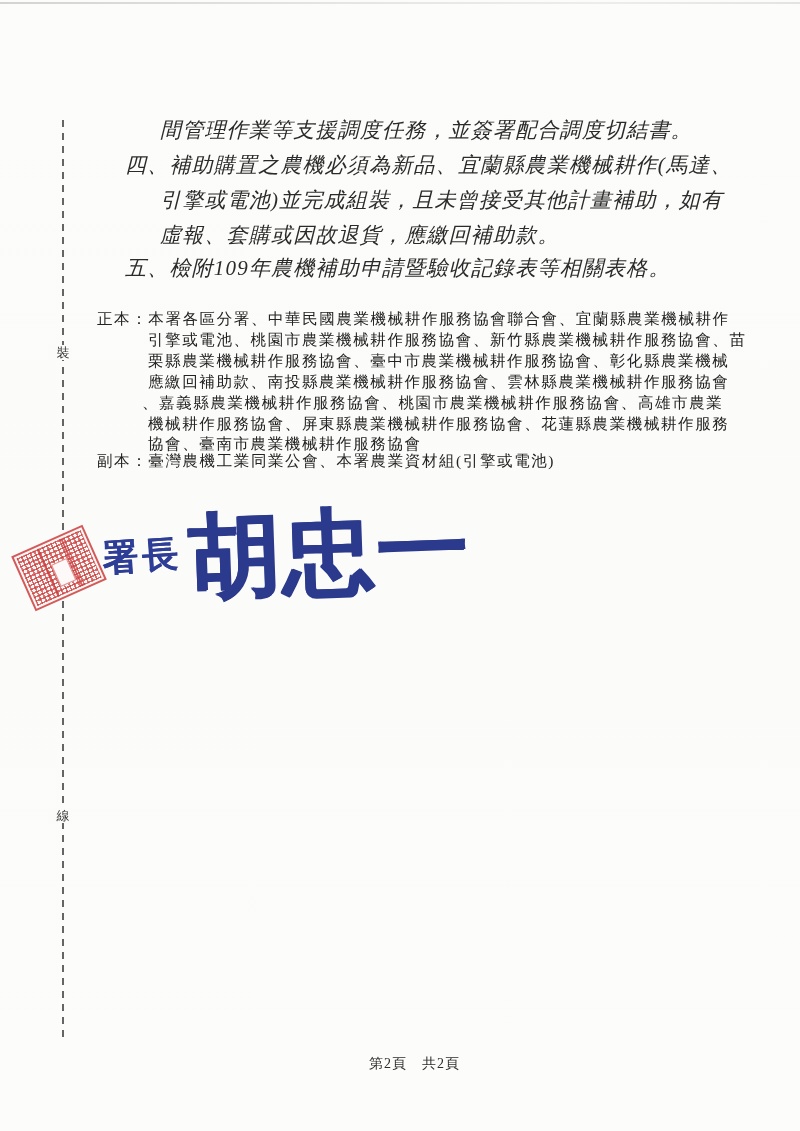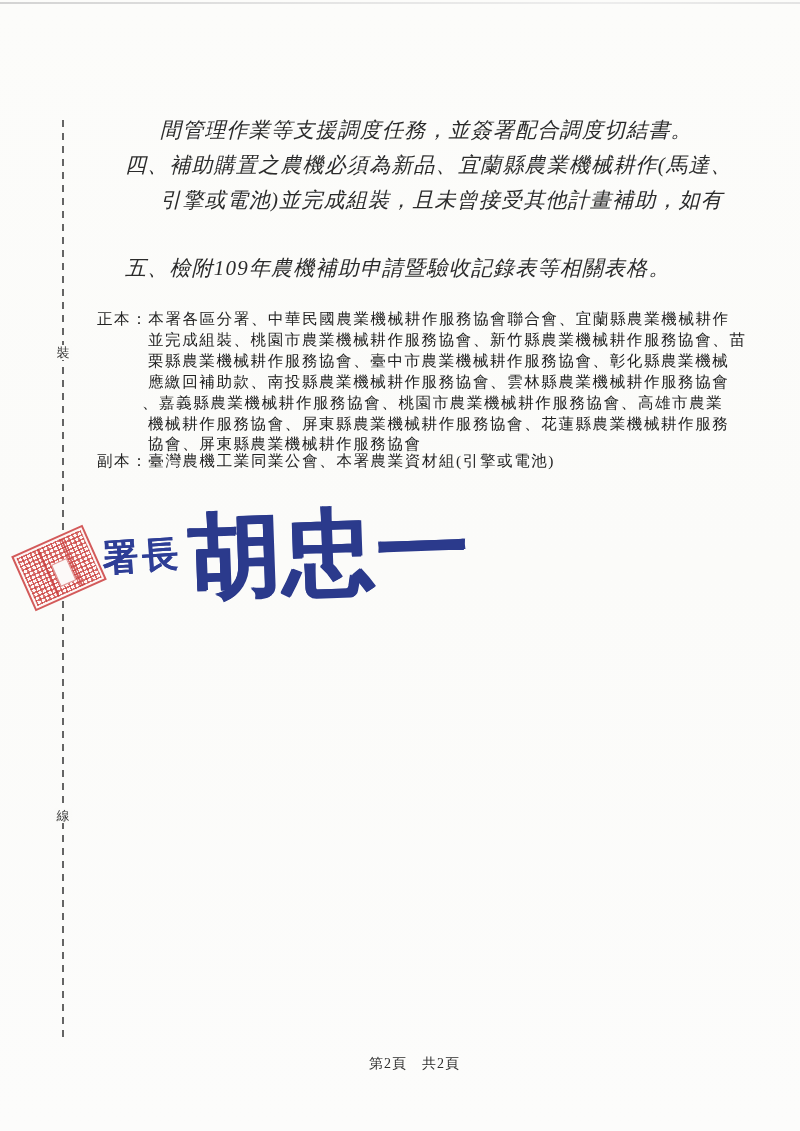--- a/index.html
+++ b/index.html
@@ -90,29 +90,30 @@
   <div class="seal">
     <div class="seal-texture"></div>
     <div class="seal-divider" style="left:24px"></div>
     <div class="seal-divider" style="left:50px"></div>
     <div class="seal-gap"></div>
   </div>
 
   <div class="bline" style="left:160px;top:117px">間管理作業等支援調度任務，並簽署配合調度切結書。</div>
   <div class="bline" style="left:125px;top:152px">四、補助購置之農機必須為新品、宜蘭縣農業機械耕作(馬達、</div>
   <div class="bline" style="left:160px;top:187px">引擎或電池)並完成組裝，且未曾接受其他計畫補助，如有</div>
+  <div class="bline" style="left:160px;top:222px">虛報、套購或因故退貨，應繳回補助款。</div>
   <div class="bline" style="left:125px;top:255px">五、檢附109年農機補助申請暨驗收記錄表等相關表格。</div>
 
   <div class="dline" style="left:97px;top:309px">正本：本署各區分署、中華民國農業機械耕作服務協會聯合會、宜蘭縣農業機械耕作</div>
-  <div class="dline" style="left:148px;top:330px">並完成組裝、桃園市農業機械耕作服務協會、新竹縣農業機械耕作服務協會、苗</div>
+  <div class="dline" style="left:148px;top:330px">引擎或電池、桃園市農業機械耕作服務協會、新竹縣農業機械耕作服務協會、苗</div>
   <div class="dline" style="left:148px;top:351px">栗縣農業機械耕作服務協會、臺中市農業機械耕作服務協會、彰化縣農業機械</div>
   <div class="dline" style="left:148px;top:372px">應繳回補助款、南投縣農業機械耕作服務協會、雲林縣農業機械耕作服務協會</div>
   <div class="dline" style="left:142px;top:393px">、嘉義縣農業機械耕作服務協會、桃園市農業機械耕作服務協會、高雄市農業</div>
   <div class="dline" style="left:148px;top:414px">機械耕作服務協會、屏東縣農業機械耕作服務協會、花蓮縣農業機械耕作服務</div>
-  <div class="dline" style="left:148px;top:434px">協會、屏東縣農業機械耕作服務協會</div>
+  <div class="dline" style="left:148px;top:434px">協會、臺南市農業機械耕作服務協會</div>
   <div class="dline" style="left:97px;top:451px">副本：臺灣農機工業同業公會、本署農業資材組(引擎或電池)</div>
 
   <div class="sig-title">署長</div>
   <div class="sig-name">胡忠一</div>
 
   <div class="footer">第2頁　共2頁</div>
 
 </div>
 
 </body></html>

